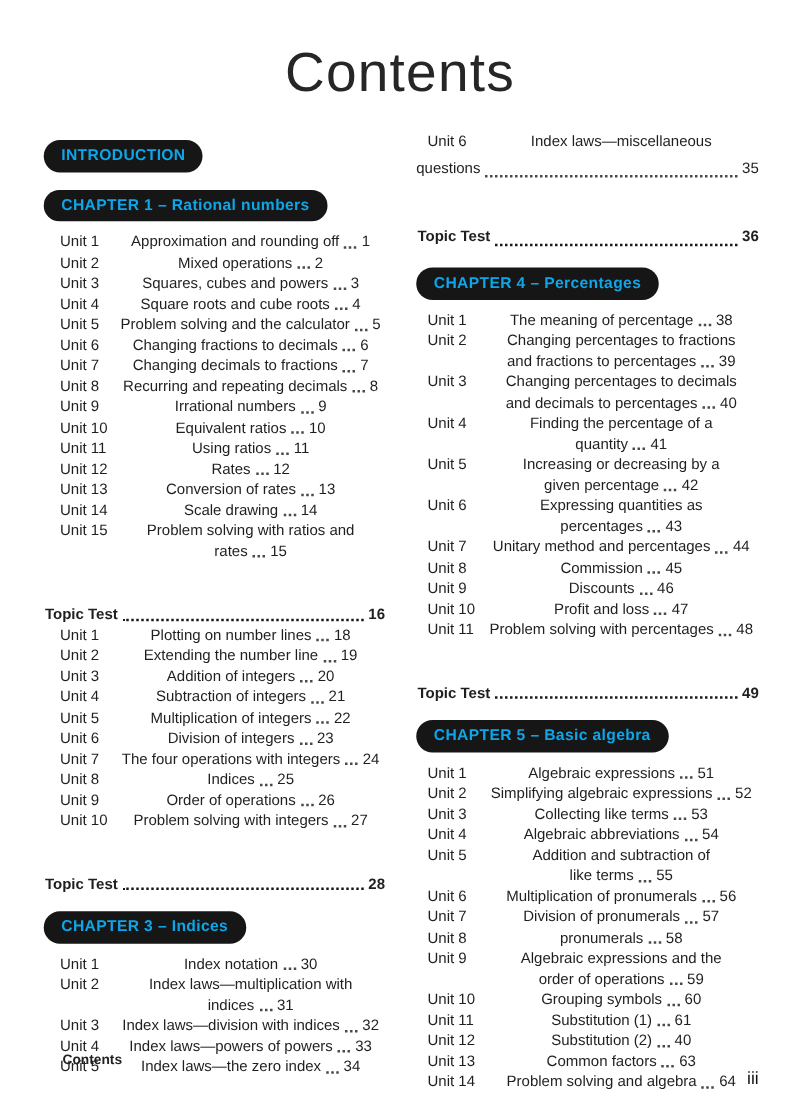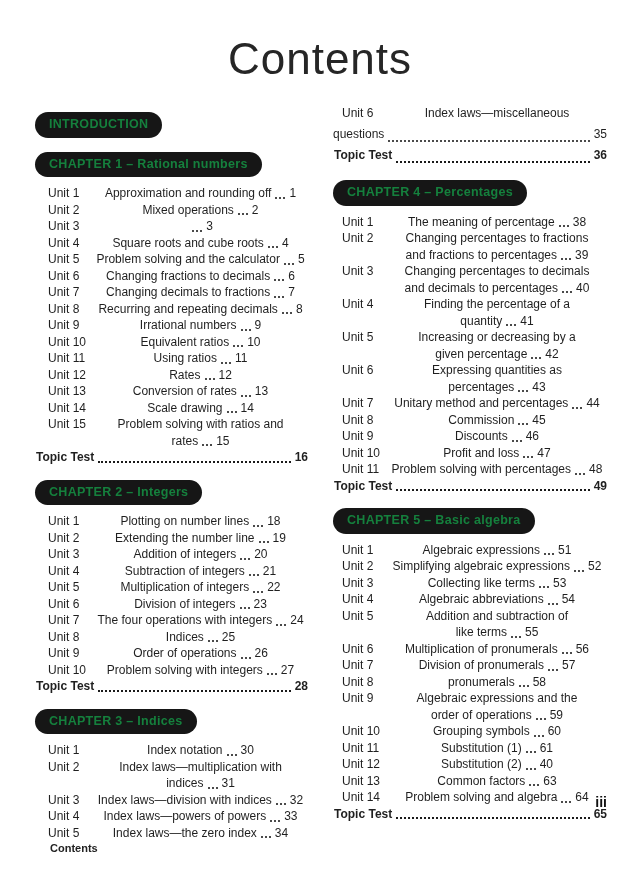--- a/index.html
+++ b/index.html
@@ -21,50 +21,50 @@
     position:absolute;top:34px;left:0;right:0;
     text-align:center;
     font-size:44px;font-weight:300;letter-spacing:1px;
     color:#262626;
   }
   .col{position:absolute;font-size:12px;line-height:16.5px;}
   .col-left{left:35px;top:112px;width:273px;}
   .col-right{left:333px;top:103px;width:274px;}
   .pill{
     display:table;
-    background:var(--pill-bg);color:#15803d;
+    background:var(--pill-bg);color:#0ea5e9;
     font-size:12.5px;font-weight:700;letter-spacing:.3px;
     padding:4px 14px 5px 14px;border-radius:14px;
     margin:14px 0 8px 0;
     white-space:nowrap;
   }
   .section:first-child .pill{margin-top:0;}
   .section.no-heading .row{line-height:21px;}
   .row{display:flex;}
   .col-left .row.unit{margin-left:13px;}
   .col-right .row.unit{margin-left:9px;}
   .row .unit-label{width:45px;flex-shrink:0;white-space:nowrap;}
   .row .body{flex:1;min-width:0;display:flex;flex-direction:column;align-items:center;}
   .line{display:flex;align-items:flex-end;}
   .ltext{white-space:nowrap;}
   .leader{
     flex:1 1 auto;min-width:10px;
     border-bottom:2px dotted #4a4a4a;
     margin:0 4px;position:relative;top:-3px;
   }
   .pagenum{white-space:nowrap;text-align:right;}
-  .row.tt{font-weight:700;margin-left:1px;}
+  .row.tt{font-weight:700;margin-left:1px;margin-top:34px;}
   .row.tt .leader{border-bottom-color:#1a1a1a;}
   .footer-left{
     position:absolute;left:50px;top:842px;
     font-size:11px;font-weight:700;color:#222;
   }
   .footer-right{
-    position:absolute;right:33px;top:794px;
-    font-size:14px;font-weight:700;color:#111;
+    position:absolute;right:33px;top:854px;
+    font-size:14px;font-weight:400;color:#111;
   }
 </style>
 </head>
 <body>
 
 <div class="page">
   <div class="doc-title">Contents</div>
 
   <div class="col col-left">
       <div class="section">
@@ -93,20 +93,21 @@
               <span class="ltext">Mixed operations</span>
               <span class="leader"></span>
               <span class="pagenum">2</span>
             </div>
           </div>
         </div>
         <div class="row unit">
           <span class="unit-label">Unit 3</span>
           <div class="body">
             <div class="line">
+              <span class="ltext">Squares, cubes and powers</span>
               <span class="leader"></span>
               <span class="pagenum">3</span>
             </div>
           </div>
         </div>
         <div class="row unit">
           <span class="unit-label">Unit 4</span>
           <div class="body">
             <div class="line">
               <span class="ltext">Square roots and cube roots</span>
@@ -228,23 +229,20 @@
             </div>
           </div>
         </div>
         <div class="row tt">
           <span class="ltext">Topic Test</span>
           <span class="leader"></span>
           <span class="pagenum">16</span>
         </div>
       </div>
       <div class="section">
-        <div class="pill">
-          <span>CHAPTER 2 – Integers</span>
-        </div>
         <div class="row unit">
           <span class="unit-label">Unit 1</span>
           <div class="body">
             <div class="line">
               <span class="ltext">Plotting on number lines</span>
               <span class="leader"></span>
               <span class="pagenum">18</span>
             </div>
           </div>
         </div>

